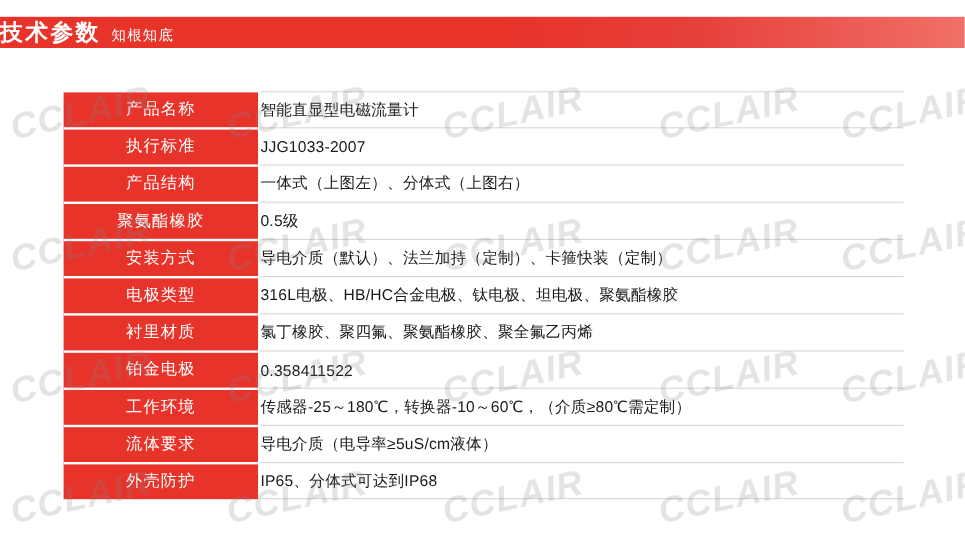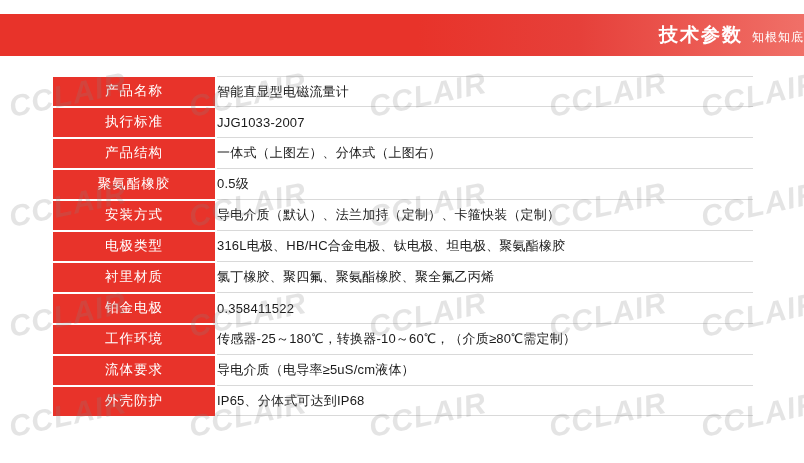--- a/index.html
+++ b/index.html
@@ -41,25 +41,25 @@
     transform: rotate(-12deg);
     user-select: none;
   }
 
   
   .banner {
     position: absolute;
     left: 0;
     top: 14px;
     width: 804px;
-    height: 42px;
+    height: 26px;
     background: linear-gradient(90deg,#e8332a 0%, #e8332a 52%, #e6403a 72%, #f07068 100%);
     display: flex;
     align-items: center;
-    justify-content: flex-end;
+    justify-content: flex-start;
     z-index: 2;
   }
   .banner-inner {
     display: flex;
     align-items: baseline;
     gap: 9px;
   }
   .banner-title {
     color: #ffffff;
     font-size: 19px;

